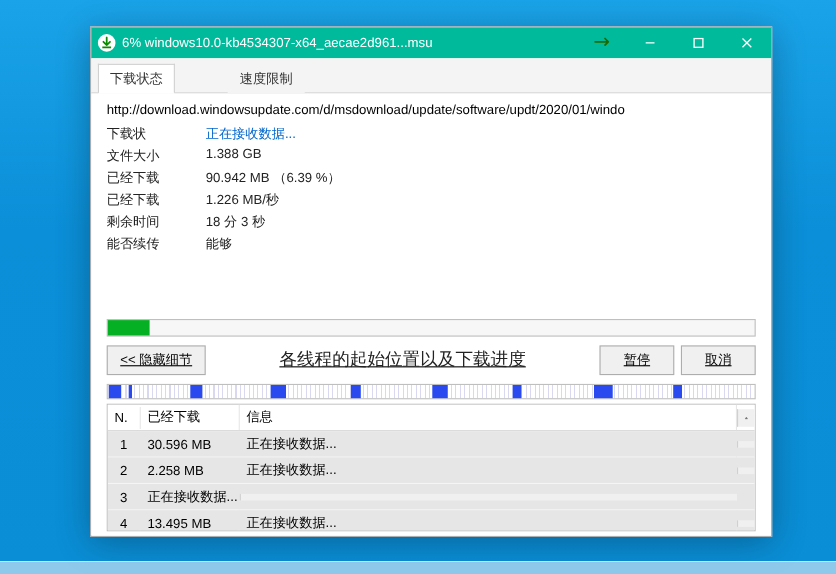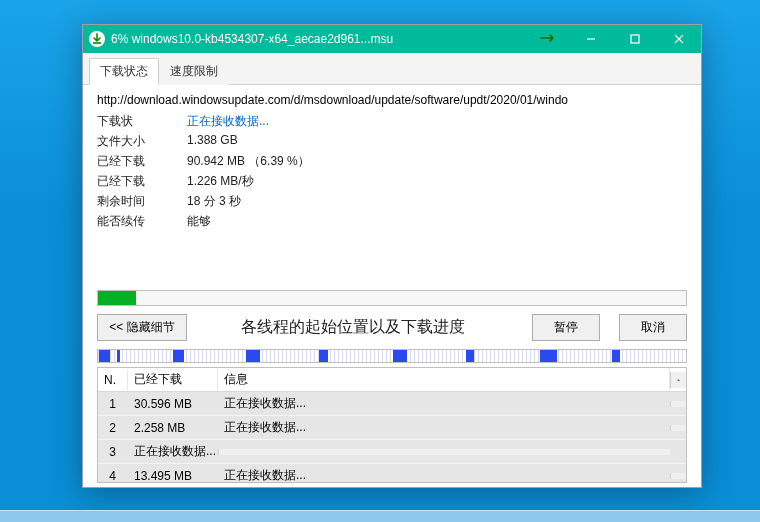--- a/index.html
+++ b/index.html
@@ -49,20 +49,21 @@
     color: #fff;
   }
   .win-btn.close { background: transparent; }
   .win-btn svg { width: 10px; height: 10px; stroke: #fff; stroke-width: 1.2; fill: none; }
 
   .tabs {
     display: flex;
     background: #f4f4f4;
     border-bottom: 1px solid #d0d0d0;
     padding: 4px 6px 0 6px;
+    gap: 48px;
   }
   .tab {
     padding: 4px 10px;
     font-size: 12px;
     border: 1px solid transparent;
     background: #f4f4f4;
     color: #333;
     position: relative;
     top: 1px;
   }
@@ -106,36 +107,37 @@
     height: 100%;
     background: #06b025;
     width: 6.39%;
   }
 
   .btn-row {
     display: flex;
     align-items: center;
     gap: 6px;
     margin-bottom: 8px;
+    text-decoration: underline;
   }
   .btn {
     border: 1px solid #adadad;
     background: #f0f0f0;
     padding: 4px 10px;
     font-size: 12px;
     min-width: 90px;
     text-align: center;
   }
   .btn-row .hint {
     flex: 1;
     text-align: center;
     font-size: 16px;
     color: #222;
   }
-  .btn-row .btn.right { min-width: 68px; margin-left: 13px; }
+  .btn-row .btn.right { min-width: 68px; }
 
   .segments-bar {
     height: 14px;
     border: 1px solid #bfbfbf;
     background: repeating-linear-gradient(90deg, #d8d8f0 0 1px, #fff 1px 4px);
     position: relative;
     margin-bottom: 4px;
   }
   .seg {
     position: absolute;

